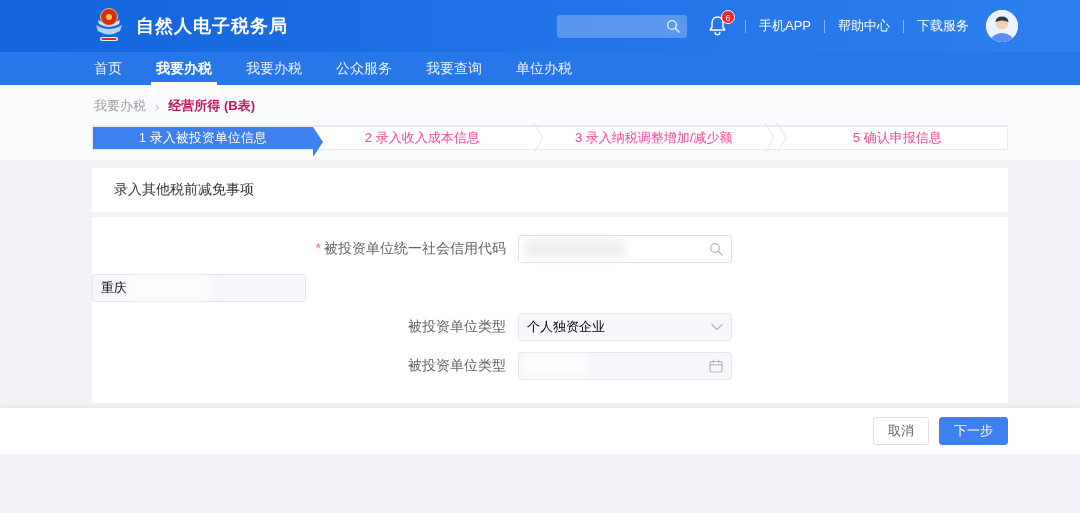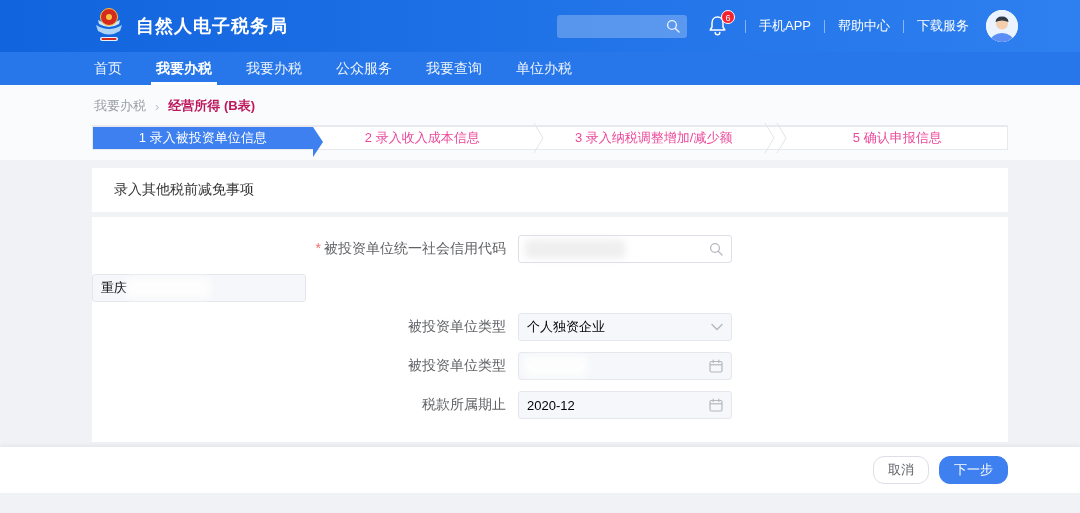--- a/index.html
+++ b/index.html
@@ -68,21 +68,21 @@
   .control .trail-icon { margin-left:auto; flex:none; display:flex; }
   .censor { height:14px; border-radius:2px; filter:blur(3px); }
   .censor.on-white { width:96px; background:#efefef; box-shadow:0 0 5px 2px rgba(235,235,235,.9); }
   .censor.on-gray { background:#fdfdfd; box-shadow:0 0 5px 3px rgba(255,255,255,.95); }
   .val-prefix { margin-right:2px; }
   
   .footer {
     margin-top:5px; height:46px; background:#fff; box-shadow:0 -2px 4px rgba(0,0,0,.05);
     display:flex; align-items:center; justify-content:flex-end; gap:10px; padding-right:72px;
   }
-  .btn { height:28px; padding:0 14px; border-radius:11px; font-size:13px; display:flex; align-items:center; cursor:pointer; }
+  .btn { height:28px; padding:0 14px; border-radius:3px; font-size:13px; display:flex; align-items:center; cursor:pointer; }
   .btn-cancel { background:#fff; border:1px solid #dcdfe6; color:#606266; }
   .btn-primary { background:var(--primary,#3e80f0); border:1px solid var(--primary,#3e80f0); color:#ffffff; }
 </style>
 </head>
 <body>
 
 <div class="header">
   <div class="logo">
     <span style="display:flex;">
       <svg width="34" height="38" viewBox="0 0 34 38">
@@ -245,36 +245,20 @@
           <svg width="14" height="14" viewBox="0 0 14 14">
               <rect x="1" y="2.5" width="12" height="10.5" rx="1.5" fill="none" stroke="#b4b8bf" stroke-width="1.2"></rect>
               <line x1="1" y1="5.8" x2="13" y2="5.8" stroke="#b4b8bf" stroke-width="1.2"></line>
               <line x1="4.2" y1="1" x2="4.2" y2="3.6" stroke="#b4b8bf" stroke-width="1.2" stroke-linecap="round"></line>
               <line x1="9.8" y1="1" x2="9.8" y2="3.6" stroke="#b4b8bf" stroke-width="1.2" stroke-linecap="round"></line>
             </svg>
         </span>
       </div>
     </div>
 
-    <div class="form-row">
-      <div class="form-label">
-        <span>税款所属期止</span>
-      </div>
-      <div class="control disabled">
-        <span>2020-12</span>
-        <span class="trail-icon">
-          <svg width="14" height="14" viewBox="0 0 14 14">
-              <rect x="1" y="2.5" width="12" height="10.5" rx="1.5" fill="none" stroke="#b4b8bf" stroke-width="1.2"></rect>
-              <line x1="1" y1="5.8" x2="13" y2="5.8" stroke="#b4b8bf" stroke-width="1.2"></line>
-              <line x1="4.2" y1="1" x2="4.2" y2="3.6" stroke="#b4b8bf" stroke-width="1.2" stroke-linecap="round"></line>
-              <line x1="9.8" y1="1" x2="9.8" y2="3.6" stroke="#b4b8bf" stroke-width="1.2" stroke-linecap="round"></line>
-            </svg>
-        </span>
-      </div>
-    </div>
 
   </div>
 </div>
 
 <div class="footer">
   <div class="btn btn-cancel">取消</div>
   <div class="btn btn-primary">下一步</div>
 </div>
 
 </body></html>

